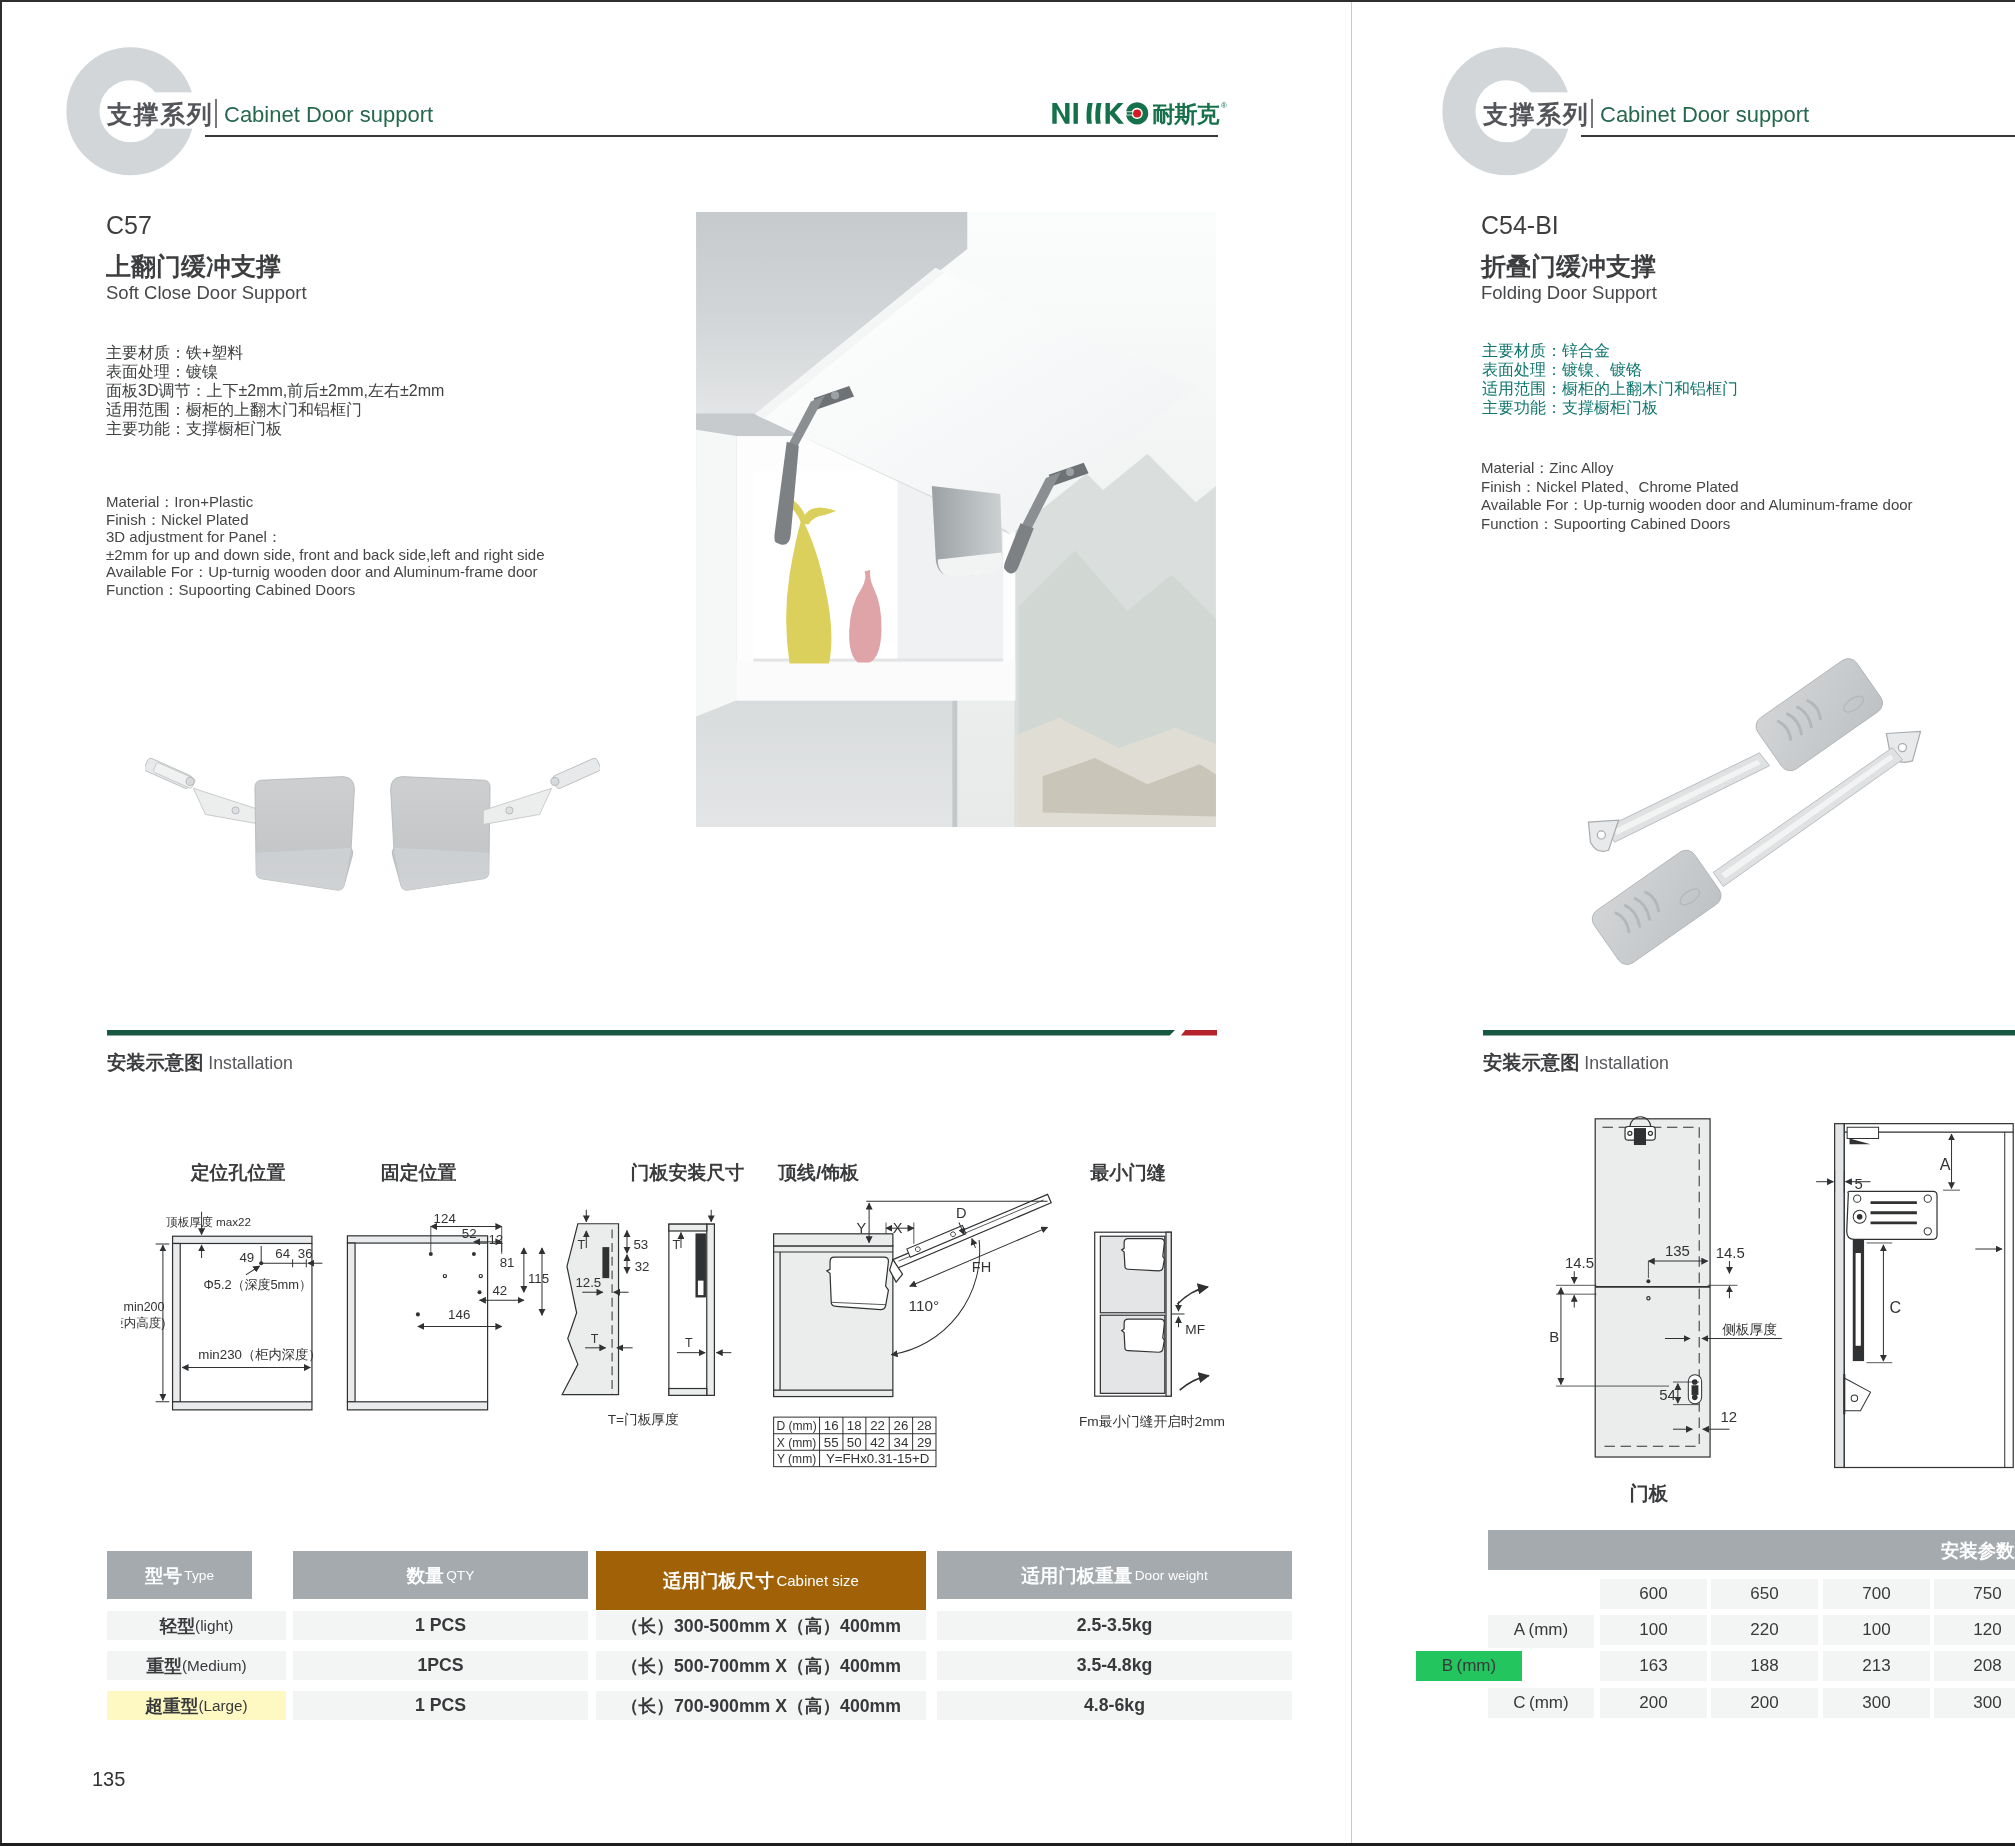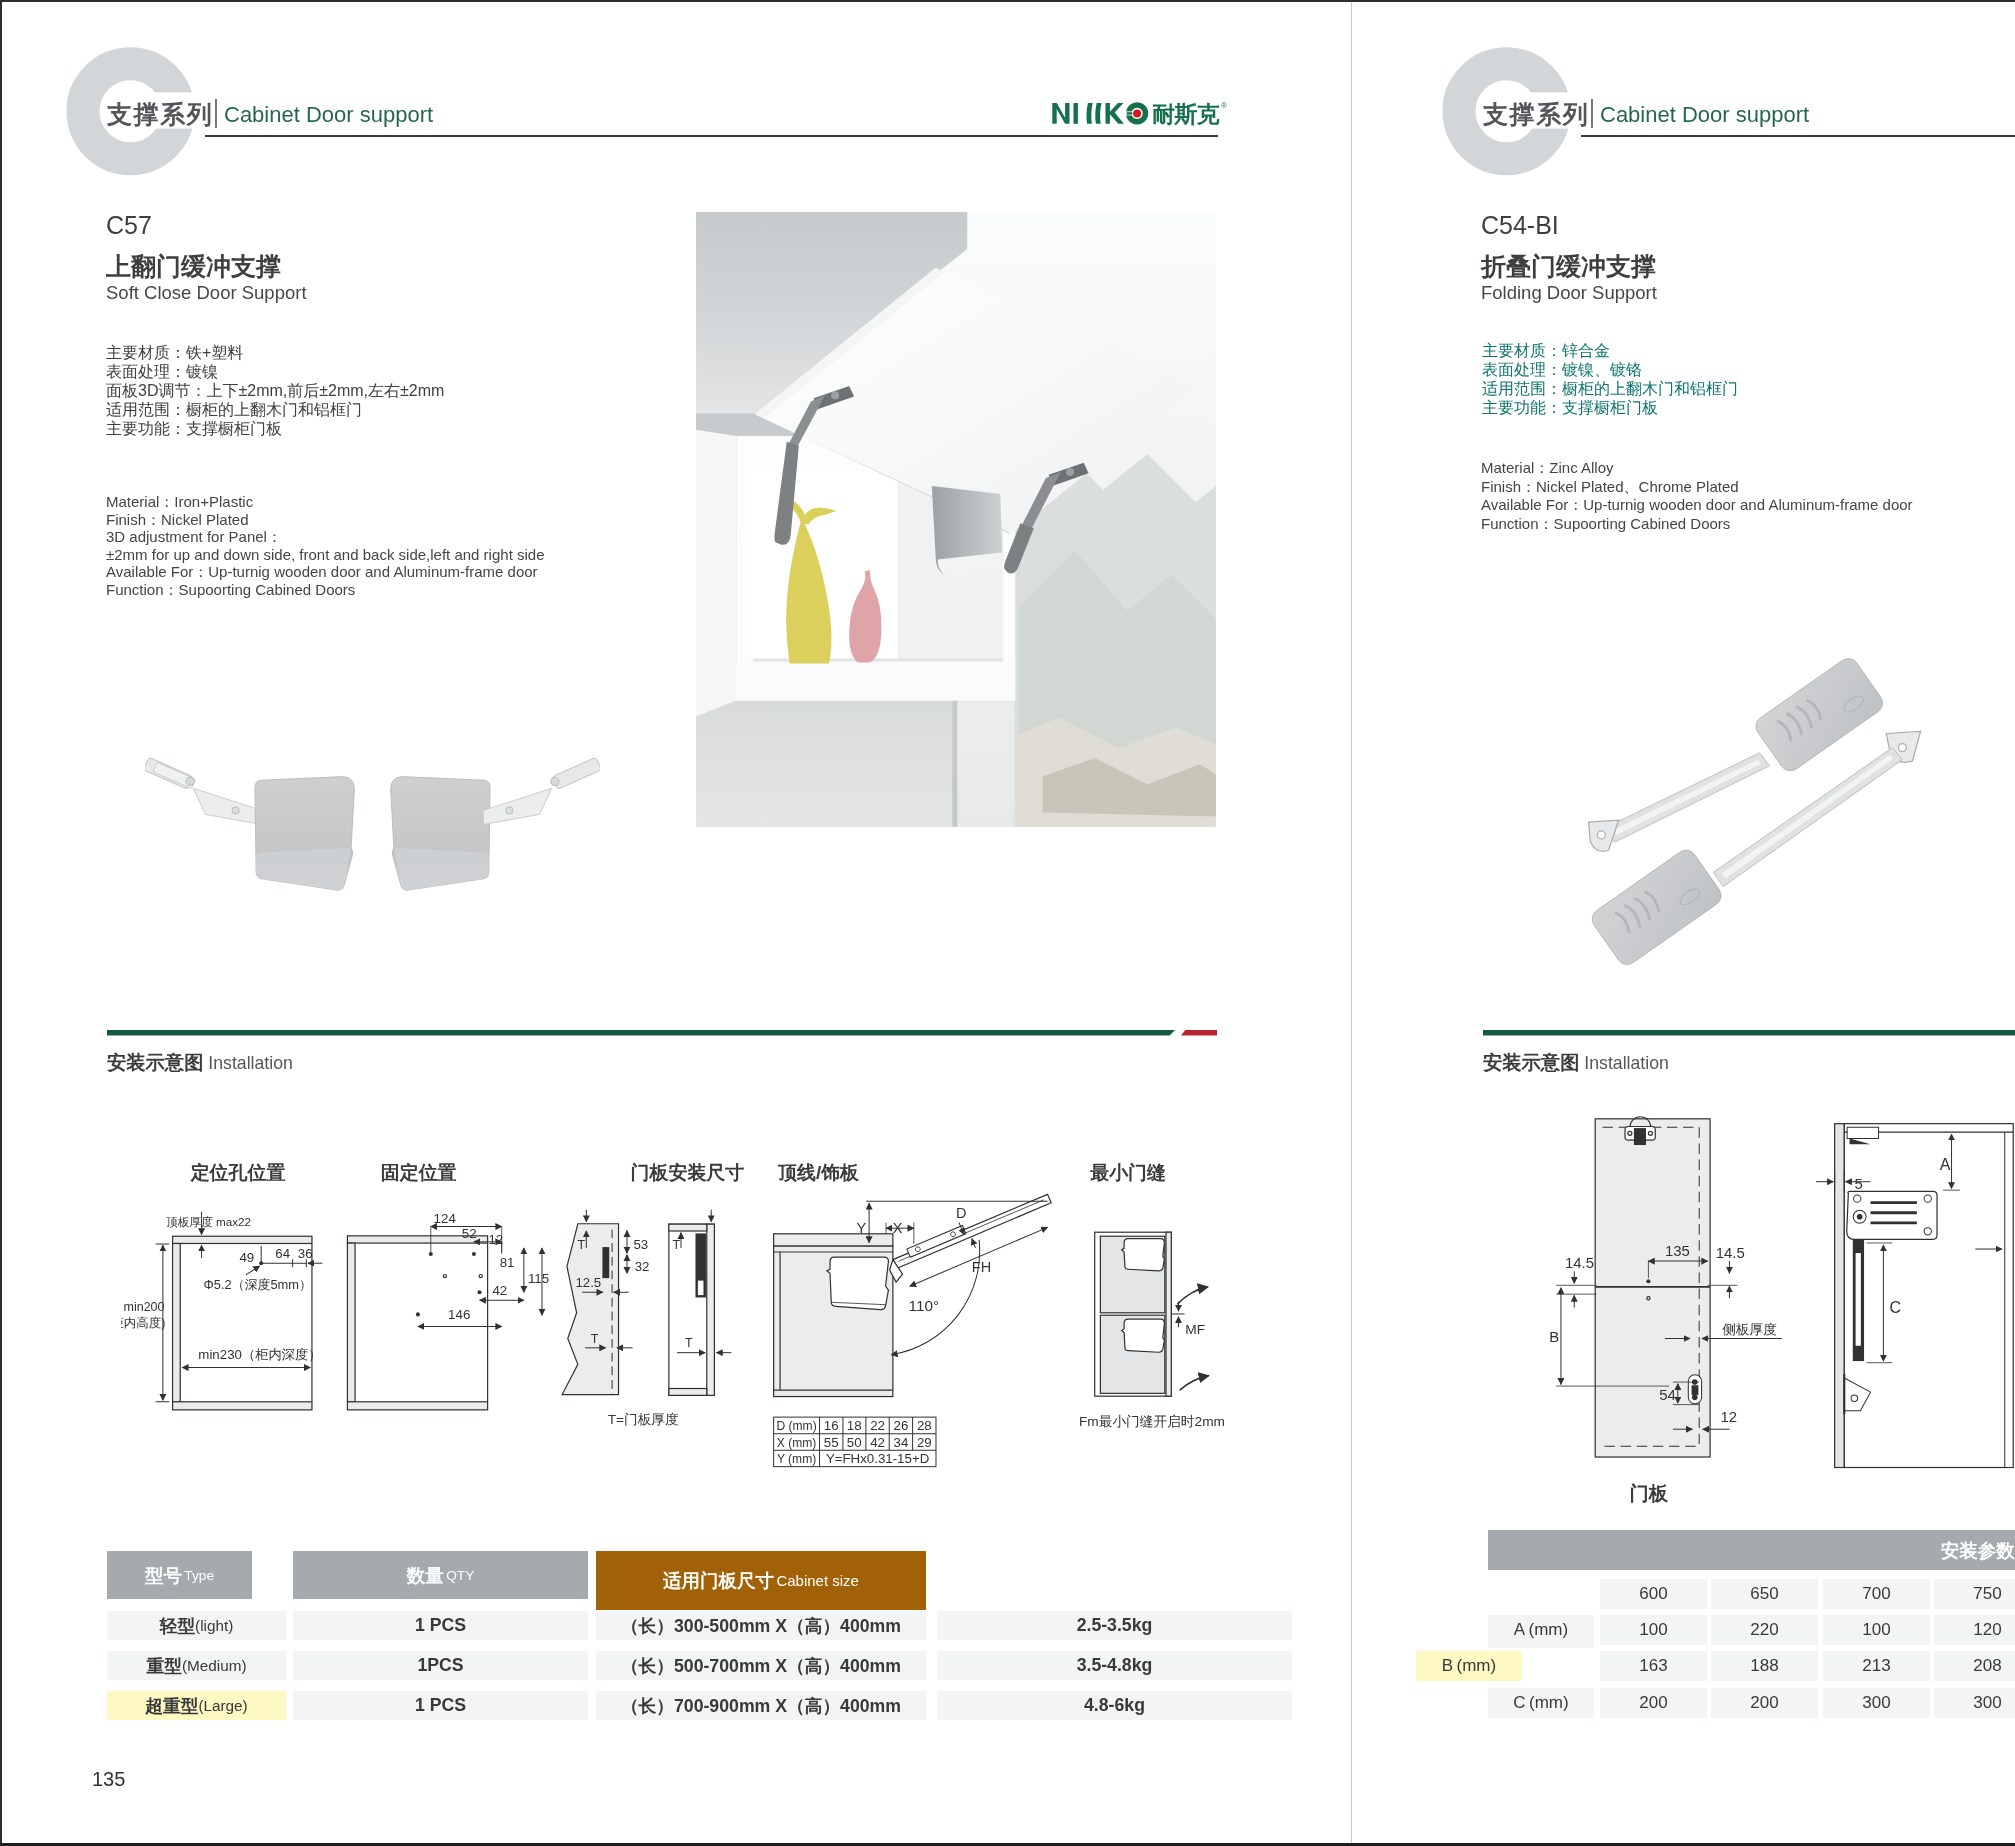--- a/index.html
+++ b/index.html
@@ -424,20 +424,24 @@
 <div class="abs" style="left:293px;top:1551px;width:295px;height:48px;background:#a5aaae;color:#fff;display:flex;align-items:center;justify-content:center;">
       <span style="font-size:18.5px;font-weight:bold;">数量</span>
       <span style="font-size:13.7px;margin-left:2.4px;">QTY</span>
     </div>
 
 <div class="abs" style="left:596px;top:1551px;width:330px;height:59px;background:#a16207;color:#fff;display:flex;align-items:center;justify-content:center;">
       <span style="font-size:18.5px;font-weight:bold;">适用门板尺寸</span>
       <span style="font-size:15px;margin-left:2.4px;">Cabinet size</span>
     </div>
 
+<div class="abs" style="left:937px;top:1551px;width:355px;height:48px;background:#a5aaae;color:#fff;display:flex;align-items:center;justify-content:center;">
+      <span style="font-size:18.5px;font-weight:bold;">适用门板重量</span>
+      <span style="font-size:13.7px;margin-left:2.4px;">Door weight</span>
+    </div>
 
 <div class="abs" style="left:107px;top:1611px;width:179px;height:29px;background:#f3f4f4;display:flex;align-items:center;justify-content:center;font-size:17.7px;color:#38393b;">
       <b>轻型</b>
       <span style="font-size:15.3px;">(light)</span>
     </div>
 <div class="abs" style="left:293px;top:1611px;width:295px;height:29px;background:#f3f4f4;display:flex;align-items:center;justify-content:center;font-size:17.7px;color:#38393b;font-weight:600;">1 PCS</div>
 <div class="abs" style="left:596px;top:1611px;width:330px;height:29px;background:#f3f4f4;display:flex;align-items:center;justify-content:center;font-size:17.7px;color:#38393b;font-weight:600;">（长）300-500mm X（高）400mm</div>
 <div class="abs" style="left:937px;top:1611px;width:355px;height:29px;background:#f3f4f4;display:flex;align-items:center;justify-content:center;font-size:17.7px;color:#38393b;font-weight:600;">2.5-3.5kg</div>
 
 <div class="abs" style="left:107px;top:1651px;width:179px;height:29px;background:#f3f4f4;display:flex;align-items:center;justify-content:center;font-size:17.7px;color:#38393b;">
@@ -687,21 +691,21 @@
 <div class="abs" style="left:1711px;top:1579px;width:107px;height:30px;background:#f3f4f4;display:flex;align-items:center;justify-content:center;font-size:17px;color:#38393b;">650</div>
 <div class="abs" style="left:1823px;top:1579px;width:107px;height:30px;background:#f3f4f4;display:flex;align-items:center;justify-content:center;font-size:17px;color:#38393b;">700</div>
 <div class="abs" style="left:1934px;top:1579px;width:107px;height:30px;background:#f3f4f4;display:flex;align-items:center;justify-content:center;font-size:17px;color:#38393b;">750</div>
 
 <div class="abs" style="left:1488px;top:1615px;width:106px;height:30px;background:#f3f4f4;display:flex;align-items:center;justify-content:center;font-size:17px;color:#38393b;">A (mm)</div>
 <div class="abs" style="left:1600px;top:1615px;width:107px;height:30px;background:#f3f4f4;display:flex;align-items:center;justify-content:center;font-size:17px;color:#38393b;">100</div>
 <div class="abs" style="left:1711px;top:1615px;width:107px;height:30px;background:#f3f4f4;display:flex;align-items:center;justify-content:center;font-size:17px;color:#38393b;">220</div>
 <div class="abs" style="left:1823px;top:1615px;width:107px;height:30px;background:#f3f4f4;display:flex;align-items:center;justify-content:center;font-size:17px;color:#38393b;">100</div>
 <div class="abs" style="left:1934px;top:1615px;width:107px;height:30px;background:#f3f4f4;display:flex;align-items:center;justify-content:center;font-size:17px;color:#38393b;">120</div>
 
-<div class="abs" style="left:1416px;top:1651px;width:106px;height:30px;background:#fef9c3;display:flex;align-items:center;justify-content:center;font-size:17px;color:#38393b;">B (mm)</div>
+<div class="abs" style="left:1416px;top:1651px;width:106px;height:30px;background:#22c55e;display:flex;align-items:center;justify-content:center;font-size:17px;color:#38393b;">B (mm)</div>
 <div class="abs" style="left:1600px;top:1651px;width:107px;height:30px;background:#f3f4f4;display:flex;align-items:center;justify-content:center;font-size:17px;color:#38393b;">163</div>
 <div class="abs" style="left:1711px;top:1651px;width:107px;height:30px;background:#f3f4f4;display:flex;align-items:center;justify-content:center;font-size:17px;color:#38393b;">188</div>
 <div class="abs" style="left:1823px;top:1651px;width:107px;height:30px;background:#f3f4f4;display:flex;align-items:center;justify-content:center;font-size:17px;color:#38393b;">213</div>
 <div class="abs" style="left:1934px;top:1651px;width:107px;height:30px;background:#f3f4f4;display:flex;align-items:center;justify-content:center;font-size:17px;color:#38393b;">208</div>
 
 <div class="abs" style="left:1488px;top:1688px;width:106px;height:30px;background:#f3f4f4;display:flex;align-items:center;justify-content:center;font-size:17px;color:#38393b;">C (mm)</div>
 <div class="abs" style="left:1600px;top:1688px;width:107px;height:30px;background:#f3f4f4;display:flex;align-items:center;justify-content:center;font-size:17px;color:#38393b;">200</div>
 <div class="abs" style="left:1711px;top:1688px;width:107px;height:30px;background:#f3f4f4;display:flex;align-items:center;justify-content:center;font-size:17px;color:#38393b;">200</div>
 <div class="abs" style="left:1823px;top:1688px;width:107px;height:30px;background:#f3f4f4;display:flex;align-items:center;justify-content:center;font-size:17px;color:#38393b;">300</div>
 <div class="abs" style="left:1934px;top:1688px;width:107px;height:30px;background:#f3f4f4;display:flex;align-items:center;justify-content:center;font-size:17px;color:#38393b;">300</div>

